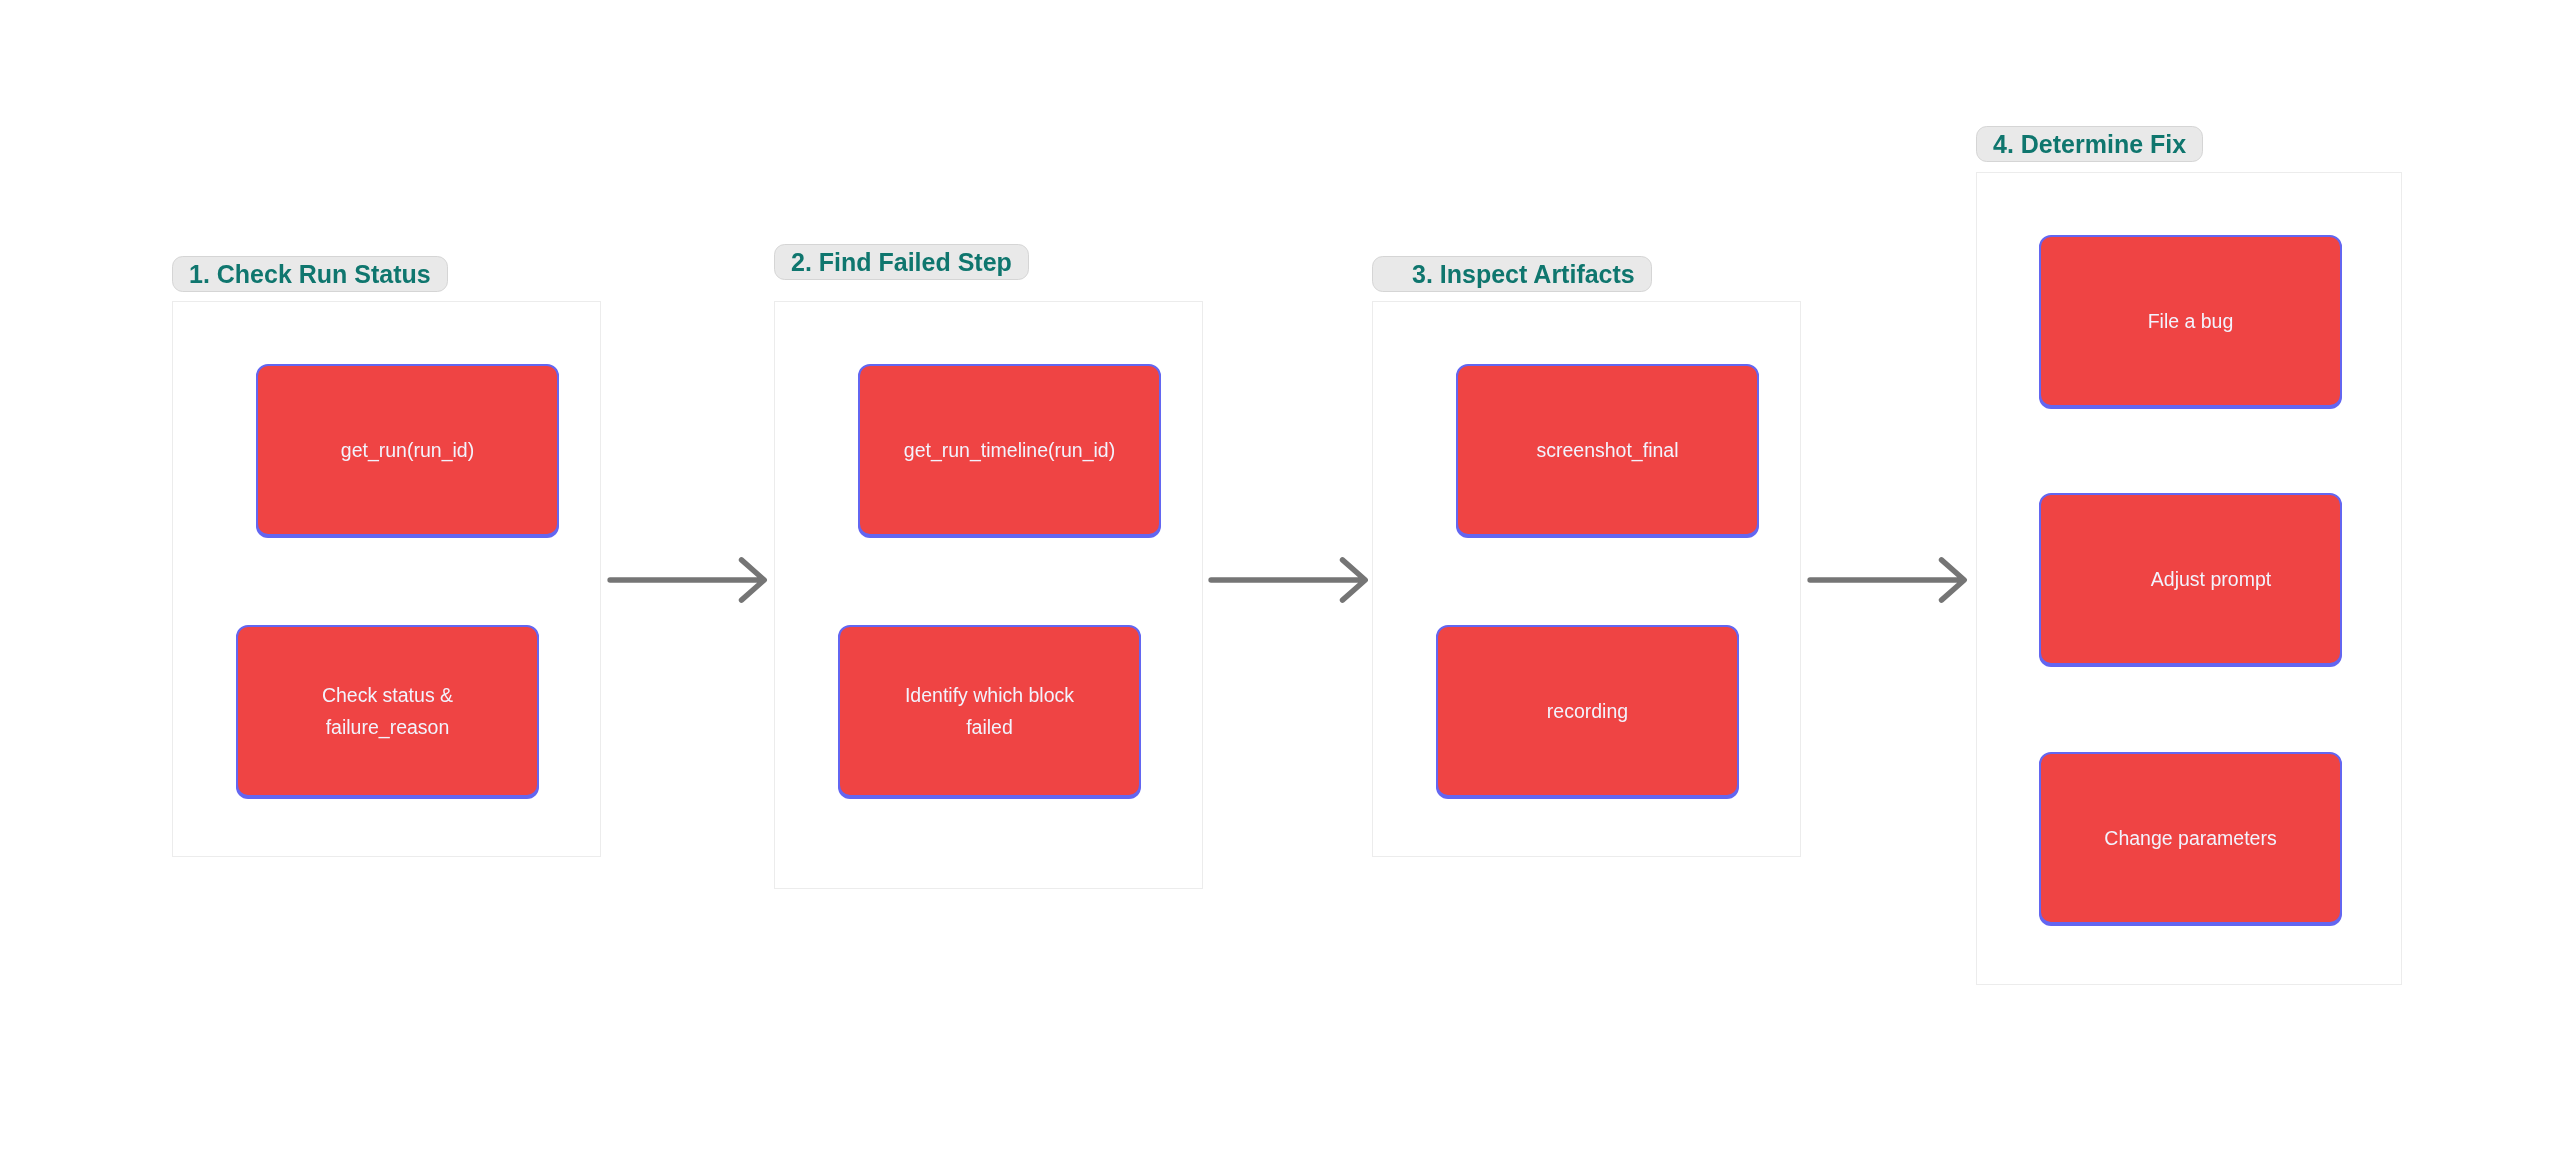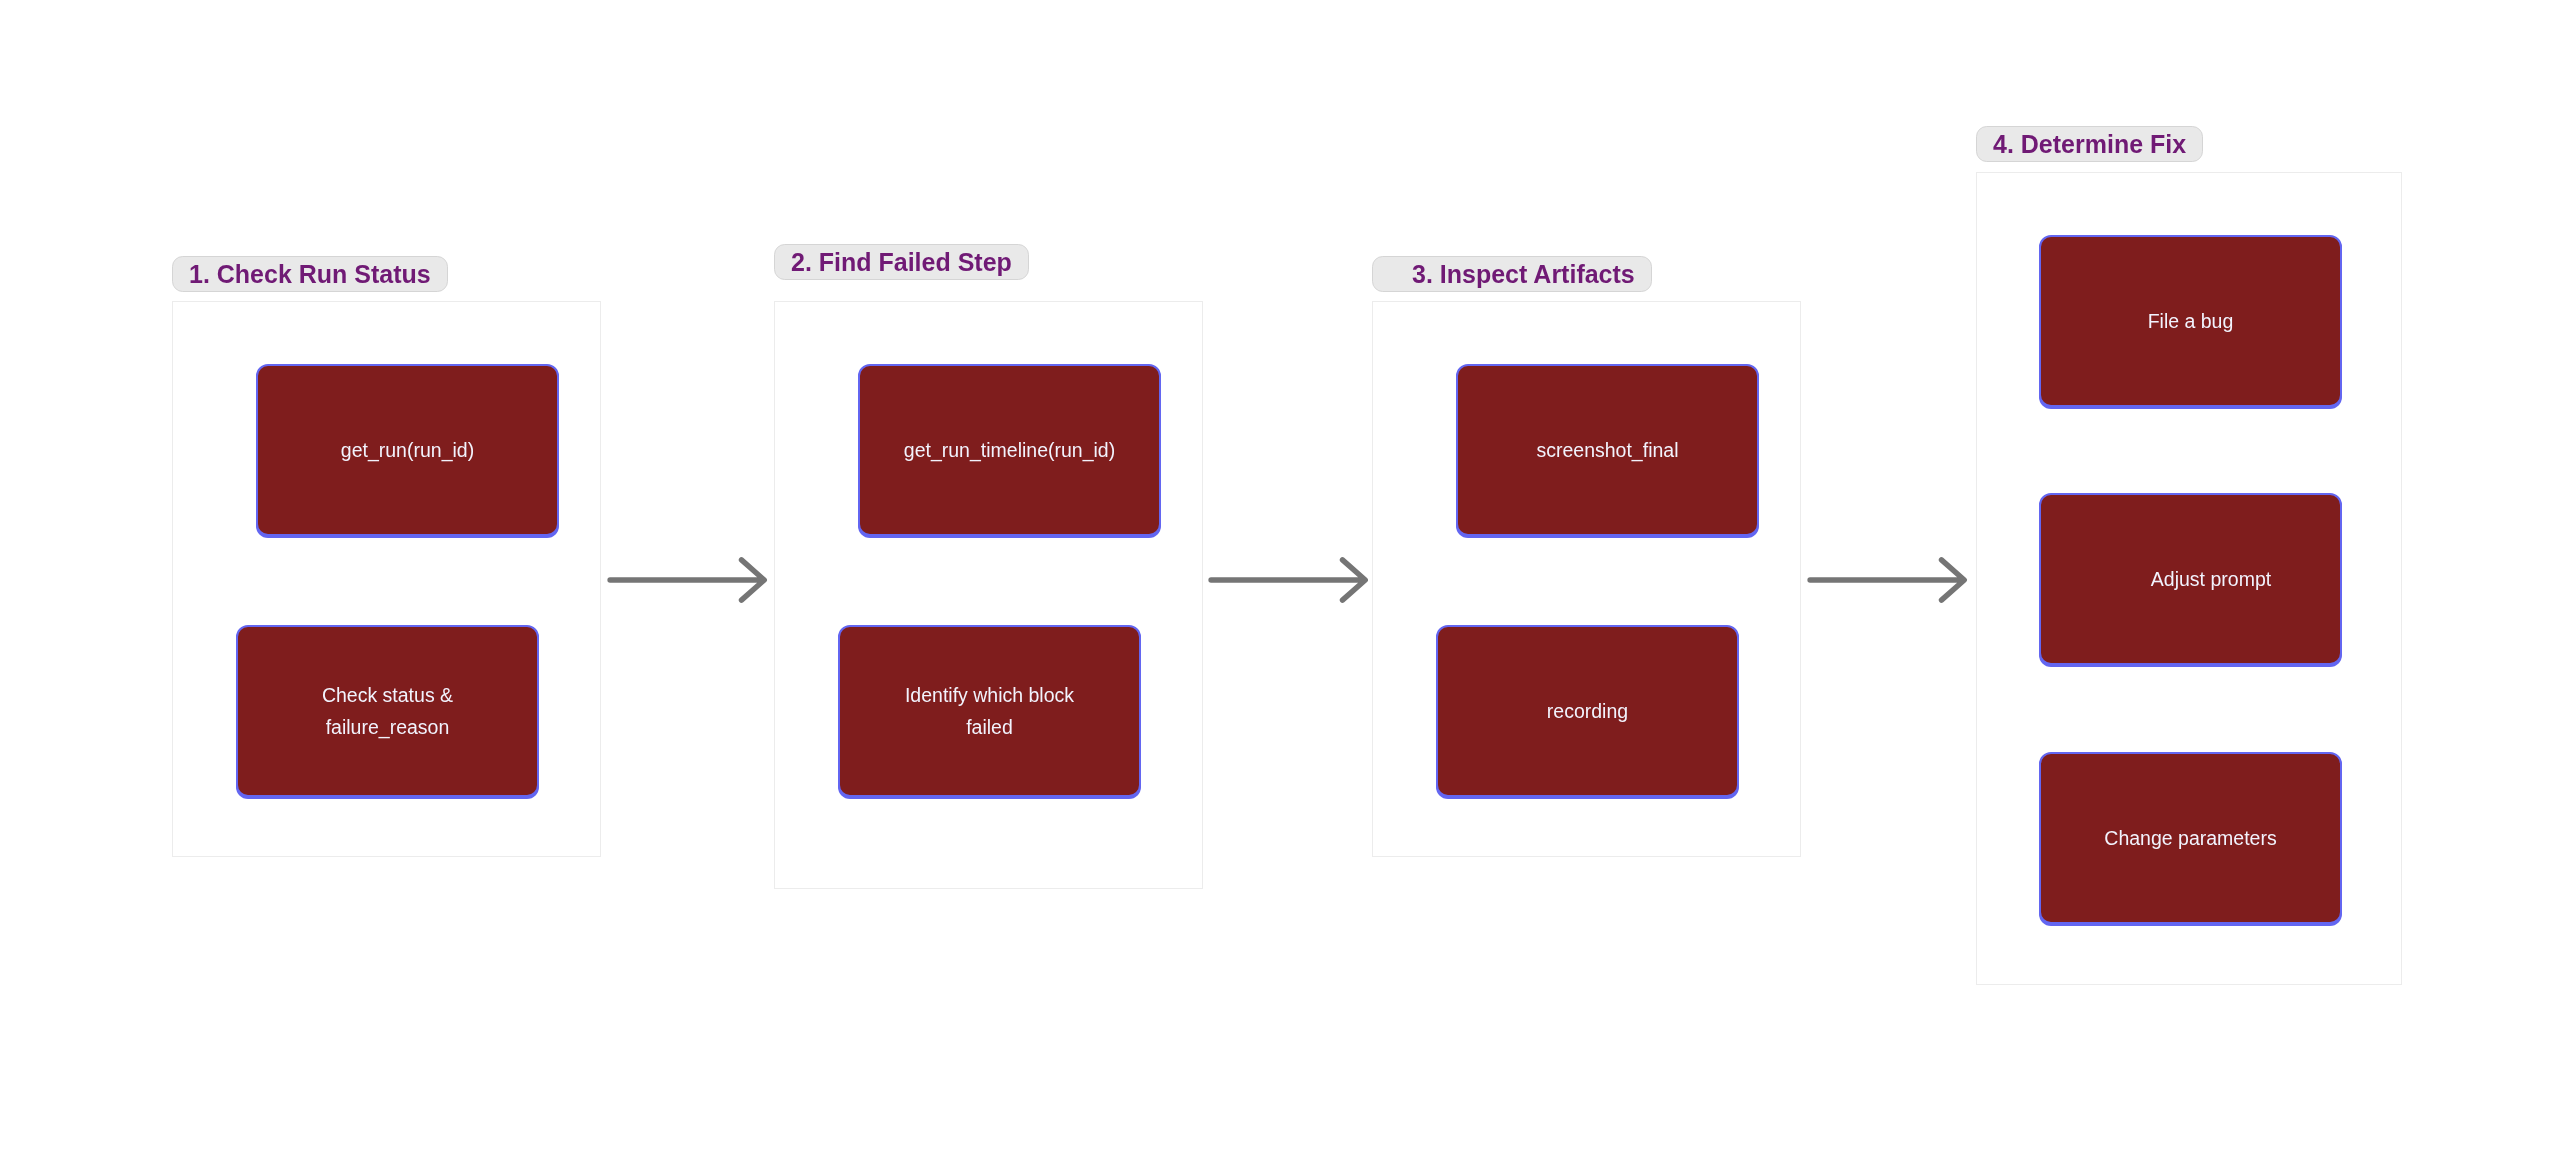--- a/index.html
+++ b/index.html
@@ -28,35 +28,35 @@
   .pill {
     position: absolute;
     box-sizing: border-box;
     height: 36px;
     display: inline-flex;
     align-items: center;
     padding: 0 16px;
     background: #e9e9e9;
     border: 1.3px solid #d5d5d5;
     border-radius: 10.7px;
-    color: #701a75;
+    color: #0f766e;
     font-size: 25px;
     font-weight: 600;
     white-space: nowrap;
   }
   .pill-1 { left: 172px;  top: 256px; }
   .pill-2 { left: 774px; top: 244px; }
   .pill-3 { left: 1372px; top: 256px; padding-left: 39px; }
   .pill-4 { left: 1976px; top: 126px; }
   .node {
     position: absolute;
     box-sizing: border-box;
     width: 303px;
     height: 172px;
-    background: #7f1d1d;
+    background: #ef4444;
     border: 2.7px solid #6366F1;
     box-shadow: 0 2px 0 #6366F1;
     border-radius: 12px;
     display: flex;
     align-items: center;
     justify-content: center;
     text-align: center;
     color: #F2F3FD;
     font-size: 19.5px;
     font-weight: 500;

